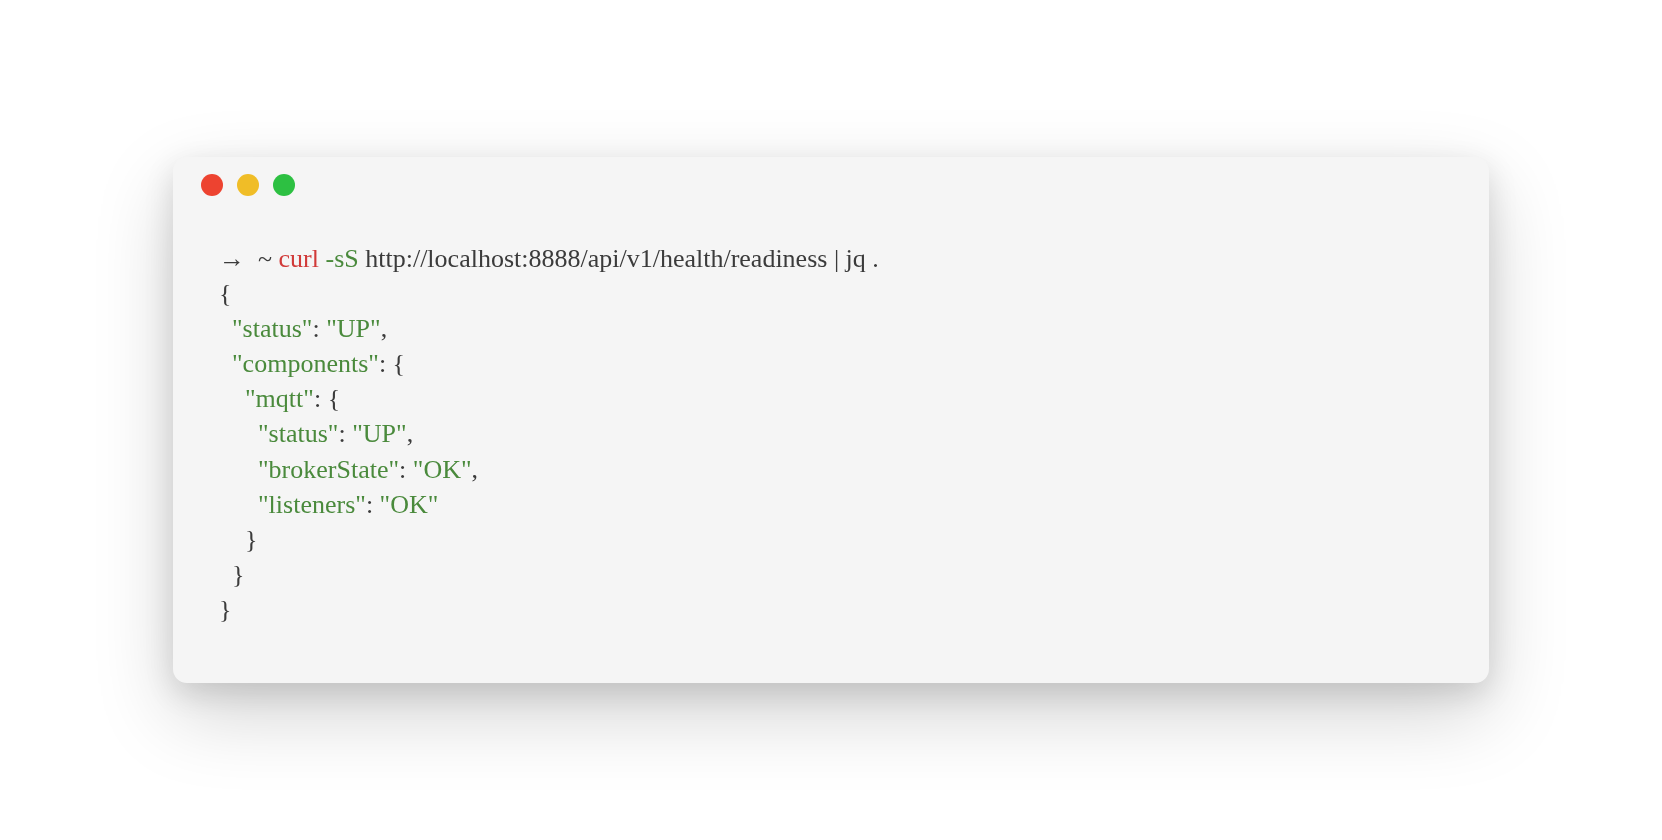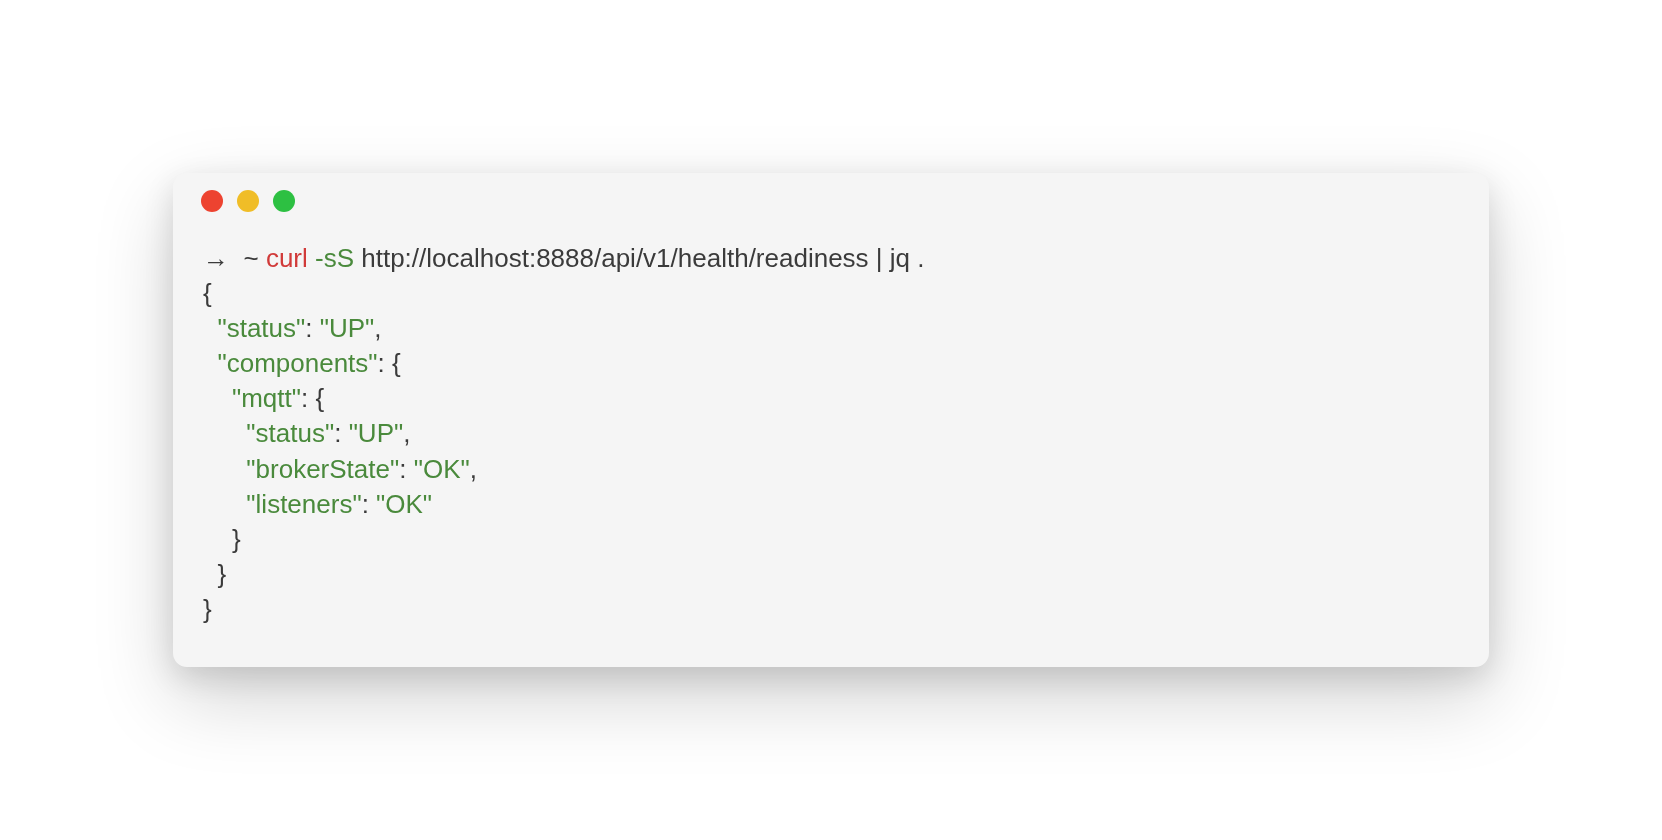--- a/index.html
+++ b/index.html
@@ -45,23 +45,23 @@
     .green { background: #2dc042; }
     
     .terminal-body {
       padding: 12px 30px 40px 30px;
       font-size: 26px;
       line-height: 1.35;
       color: #3b3b3b;
     }
     
     .terminal-body pre {
-      font-family: Liberation Sans, sans-serif;
+      font-family: Liberation Serif, serif;
       white-space: pre;
-      margin: 0;
+      margin: 16px;
     }
     
     .arrow { color: #3b3b3b; }
     .tilde { color: #3b3b3b; }
     .cmd { color: #d13a39; }
     .flag { color: #4a8a3c; }
     .plain { color: #3b3b3b; }
     .json-key { color: #4a8a3c; }
     .json-string { color: #4a8a3c; }
     .punct { color: #3b3b3b; }

